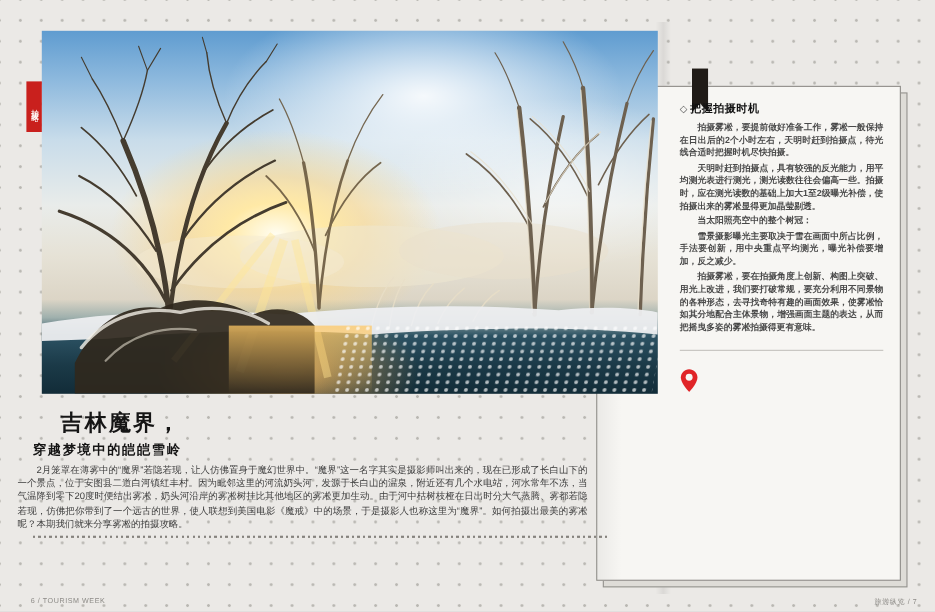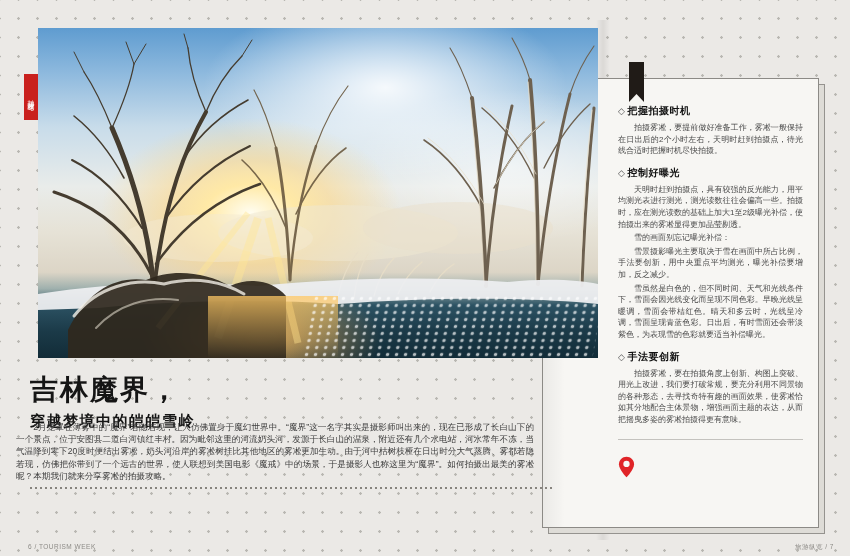--- a/index.html
+++ b/index.html
@@ -26,22 +26,22 @@
     position:absolute; right:0; bottom:0; width:52%; height:19%; opacity:.85;
     background-image:radial-gradient(circle, rgba(255,255,255,.8) 1.2px, rgba(255,255,255,0) 2.2px);
     background-size:9px 7px; transform:skewX(-10deg);
   }
   .column-tab {
     position:absolute; left:24px; top:74px; width:14px; height:46px;
     background:#c9201d; color:#fff; display:flex; align-items:center; justify-content:center;
     writing-mode:vertical-rl; font-size:7px; letter-spacing:1.5px; line-height:1;
   }
   .title-block { position:absolute; left:30px; top:371px; color:#151515; }
-  .title-block h1 { font-size:28px; letter-spacing:2px; font-weight:bold; }
-  .title-block h2 { font-size:15px; letter-spacing:1.5px; font-weight:bold; margin-top:3px; }
+  .title-block h1 { font-size:20px; letter-spacing:2px; font-weight:bold;text-align:right; }
+  .title-block h2 { font-size:12px; letter-spacing:1.5px; font-weight:bold; margin-top:3px; }
   .intro {
     position:absolute; left:16px; top:421px; width:518px;
     font-size:8.6px; line-height:1.42; color:#3d3d3d; text-align:justify; text-indent:2em;
   }
   .dotted-rule {
     position:absolute; left:30px; top:487px; width:524px; height:2px;
     background-image:repeating-linear-gradient(90deg,#86837e 0 2px, rgba(0,0,0,0) 2px 5px);
   }
   .footer { position:absolute; top:543px; font-size:6.5px; color:#8d8b87; letter-spacing:.5px; }
   .footer.left { left:28px; }
@@ -56,22 +56,22 @@
     background:#f7f6f3; border:1px solid #8c8a86;
     background-image:linear-gradient(90deg, rgba(0,0,0,.05) 0%, rgba(0,0,0,0) 8%);
   }
   .ribbon {
     position:absolute; left:629px; top:62px; width:15px; height:40px; background:#201b17;
     clip-path:polygon(0 0,100% 0,100% 100%,50% 80%,0 100%);
   }
   .card-content { position:absolute; left:618px; top:92px; width:185px; color:#444; }
   .card-content h3 { font-size:10px; color:#111; margin:9px 0 4px; letter-spacing:.5px; }
   .card-content h3 .bullet { color:#555; font-weight:normal; margin-right:2px; font-size:9px; }
-  .card-content p { font-size:8px; line-height:1.45; text-align:justify; text-indent:2em; margin-bottom:2px; color:#4a4a4a; }
-  .card-content h3:first-child { margin-top:12px; }
+  .card-content p { font-size:8px; line-height:1.45; text-align:justify; text-indent:2em; margin-bottom:2px; color:#4a4a4a;font-weight:bold; }
+  .card-content h3:first-child { margin-top:0; }
   .divider { border:none; border-top:1px solid #c4c2be; margin:14px 0 16px; }
   .pin { width:17px; height:22px; display:block; margin-bottom:8px; }
   .gutter {
     position:absolute; left:596px; top:20px; width:14px; height:520px;
     background:linear-gradient(90deg, rgba(0,0,0,0) 0%, rgba(0,0,0,.07) 50%, rgba(0,0,0,0) 100%);
     pointer-events:none;
   }
 </style>
 </head>
 <body>
@@ -184,27 +184,24 @@
     <h2>穿越梦境中的皑皑雪岭</h2>
   </div>
   <p class="intro">2月笼罩在薄雾中的“魔界”若隐若现，让人仿佛置身于魔幻世界中。“魔界”这一名字其实是摄影师叫出来的，现在已形成了长白山下的一个景点，位于安图县二道白河镇红丰村。因为毗邻这里的河流奶头河，发源于长白山的温泉，附近还有几个水电站，河水常年不冻，当气温降到零下20度时便结出雾凇，奶头河沿岸的雾凇树挂比其他地区的雾凇更加生动。由于河中枯树枝桠在日出时分大气蒸腾、雾都若隐若现，仿佛把你带到了一个远古的世界，使人联想到美国电影《魔戒》中的场景，于是摄影人也称这里为“魔界”。如何拍摄出最美的雾凇呢？本期我们就来分享雾凇的拍摄攻略。</p>
   <div class="dotted-rule"></div>
 
   <div class="card-content">
 
     <h3><span class="bullet">◇</span><span>把握拍摄时机</span></h3>
     <p>拍摄雾凇，要提前做好准备工作，雾凇一般保持在日出后的2个小时左右，天明时赶到拍摄点，待光线合适时把握时机尽快拍摄。</p>
 
-    <h3><span class="bullet">◇</span><span>控制好曝光</span></h3>
     <p>天明时赶到拍摄点，具有较强的反光能力，用平均测光表进行测光，测光读数往往会偏高一些。拍摄时，应在测光读数的基础上加大1至2级曝光补偿，使拍摄出来的雾凇显得更加晶莹剔透。</p>
-    <p>雪的画面别忘记曝光补偿：</p>
+    <p>当太阳照亮空中的整个树冠：</p>
     <p>雪景摄影曝光主要取决于雪在画面中所占比例，手法要创新，用中央重点平均测光，曝光补偿要增加，反之减少。</p>
-    <p>雪虽然是白色的，但不同时间、天气和光线条件下，雪面会因光线变化而呈现不同色彩。早晚光线呈暖调，雪面会带桔红色。晴天和多云时，光线呈冷调，雪面呈现青蓝色彩。日出后，有时雪面还会带淡紫色，为表现雪的色彩就要适当补偿曝光。</p>
-
-    <h3><span class="bullet">◇</span><span>手法要创新</span></h3>
+
     <p>拍摄雾凇，要在拍摄角度上创新、构图上突破、用光上改进，我们要打破常规，要充分利用不同景物的各种形态，去寻找奇特有趣的画面效果，使雾凇恰如其分地配合主体景物，增强画面主题的表达，从而把摇曳多姿的雾凇拍摄得更有意味。</p>
 
     <hr class="divider">
 
     <svg class="pin" viewBox="0 0 24 32">
       <path d="M12 1 C5.9 1 1 5.9 1 12 C1 20 12 31 12 31 C12 31 23 20 23 12 C23 5.9 18.1 1 12 1 Z" fill="#e02427"></path>
       <circle cx="12" cy="11.5" r="4.6" fill="#f7f6f3"></circle>
     </svg>
 
   </div>

